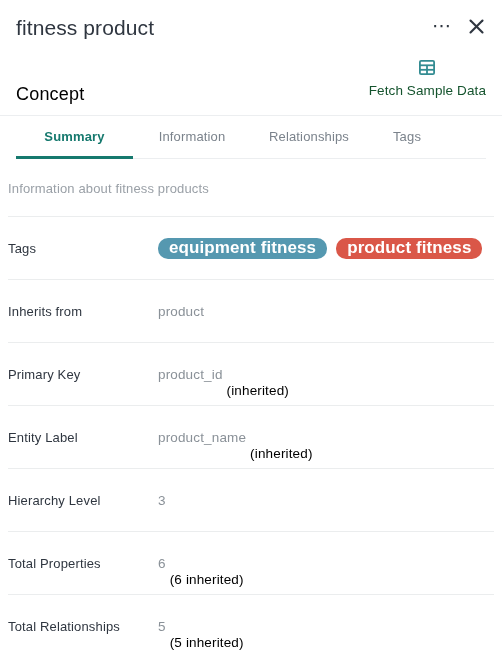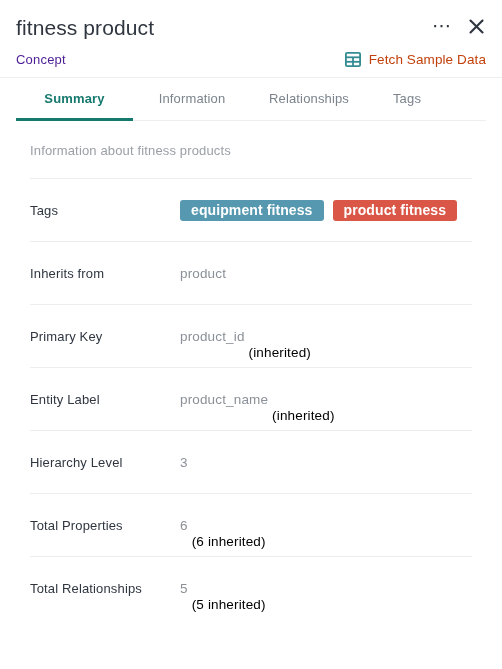--- a/index.html
+++ b/index.html
@@ -67,32 +67,34 @@
     color: #2f3640;
     font-family: "Liberation Sans", sans-serif;
   }
   .header-bottom {
     display: flex;
     align-items: center;
     justify-content: space-between;
     margin-top: 11px;
   }
   .subtitle {
-    font-size: 13px;
-    color: #4c1d95;
+    font-size: 18px;
+    color: #000000;
     letter-spacing: 0.2px;
+    margin-top: 32px;
   }
   .fetch-link {
     display: flex;
     align-items: center;
     gap: 8px;
-    color: #c2410c;
+    color: #14532d;
     font-size: 13.5px;
     cursor: pointer;
     letter-spacing: 0.1px;
+    flex-direction: column;
   }
   .fetch-link .grid-ic {
     display: block;
   }
 
   
   .tabs-wrap {
     padding: 0 16px;
     box-sizing: border-box;
   }
@@ -120,21 +122,21 @@
   .tab.t2 { width: 116px; }
   .tab.t3 { width: 80px; }
   .tab.active {
     color: #16796e;
     font-weight: 700;
     border-bottom-color: #16796e;
   }
 
   
   .body {
-    padding: 0 30px;
+    padding: 0 8px;
     box-sizing: border-box;
   }
   .description {
     font-size: 13px;
     color: #9aa0a7;
     padding: 22px 0 20px 0;
     letter-spacing: 0.15px;
     border-bottom: 1px solid #ebedee;
   }
   .row {
@@ -160,23 +162,23 @@
     align-items: center;
     flex-wrap: wrap;
     gap: 4px;
   }
   .row-value .inherited {
     color: #000000;
     margin-top: 32px;
   }
   .tag {
     display: inline-block;
-    border-radius: 3px;
+    border-radius: 10px;
     color: #ffffff;
-    font-size: 14px;
+    font-size: 17px;
     font-weight: 700;
     padding: 4px 11px 5px 11px;
     line-height: 12px;
     letter-spacing: 0.1px;
     white-space: nowrap;
   }
   .tags-cell {
     display: flex;
     gap: 9px;
     align-items: center;

